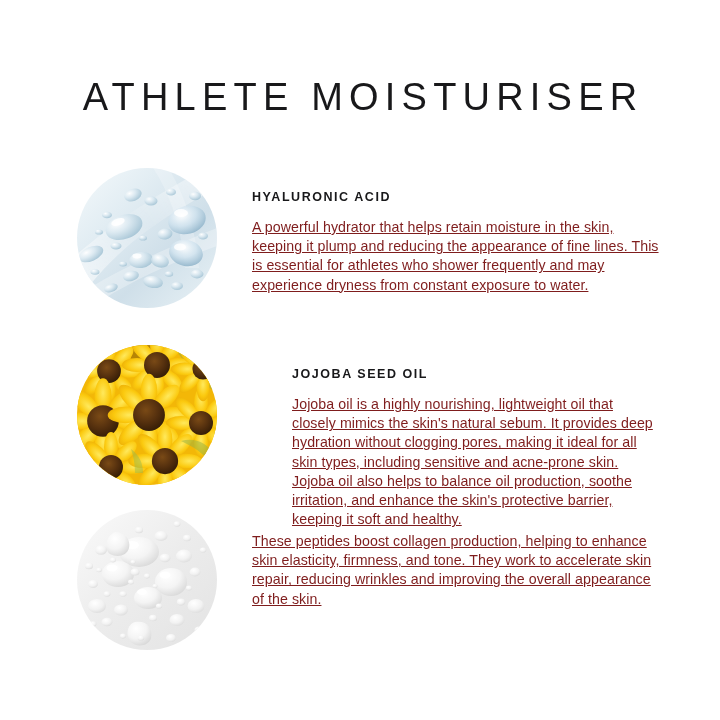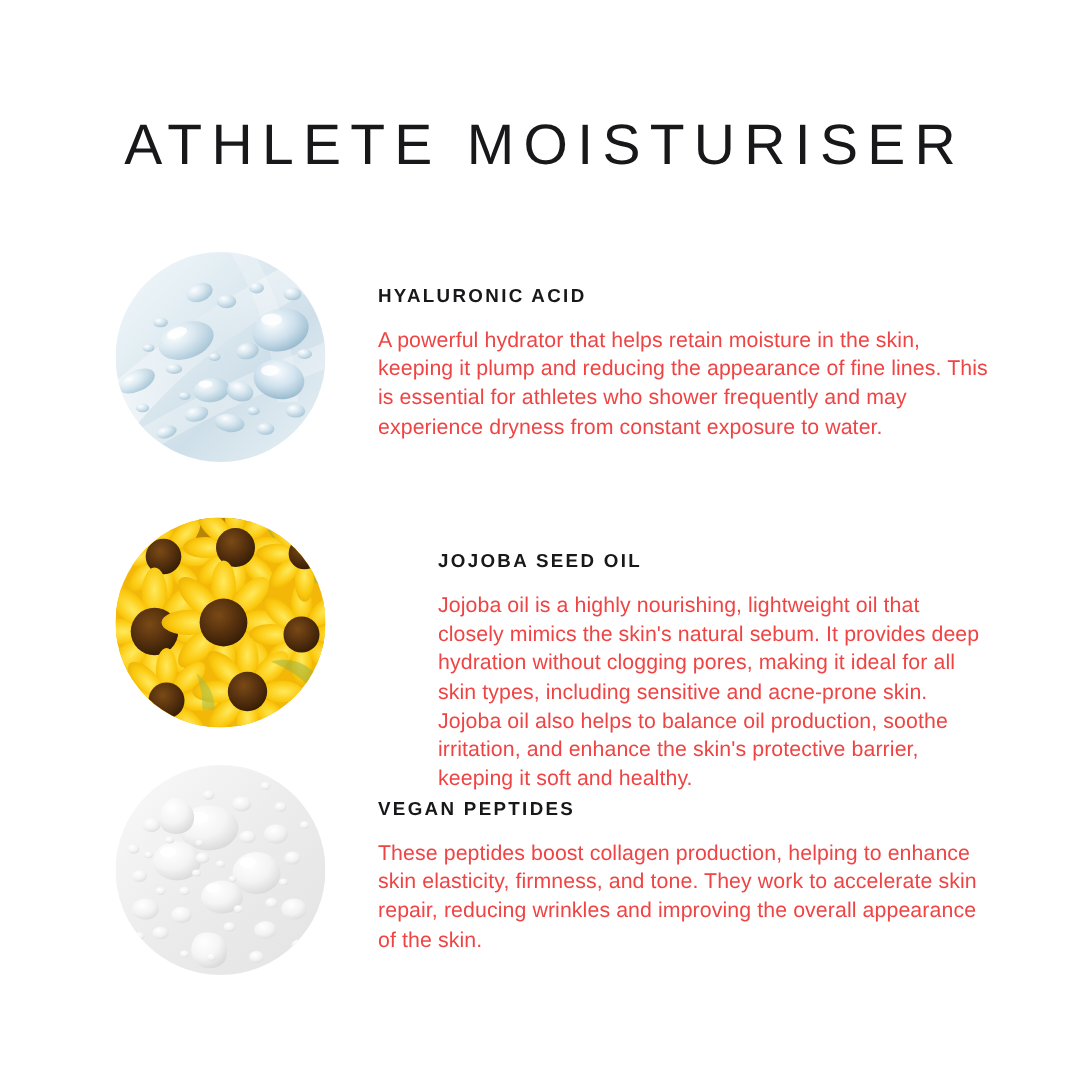--- a/index.html
+++ b/index.html
@@ -79,23 +79,24 @@
     letter-spacing: 1.55px;
     color: #18181a;
     margin: 0 0 13px 0;
     line-height: 15px;
     text-transform: uppercase;
   }
   .ingredient-body {
     font-size: 14.2px;
     font-weight: 400;
     line-height: 19.2px;
-    color: #ef4444;
+    color: #7f1d1d;
     margin: 0;
     letter-spacing: 0.005em;
+    text-decoration: underline;
   }
 </style>
 </head>
 <body>
 
 <div class="page">
 
   <h1 class="page-title">ATHLETE MOISTURISER</h1>
 
   <div class="sections">
@@ -382,19 +383,18 @@
             <ellipse cx="46" cy="126" rx="3" ry="2.4" fill="url(#pdropS)"></ellipse>
             <ellipse cx="126" cy="40" rx="3.2" ry="2.6" fill="url(#pdropS)"></ellipse>
             <ellipse cx="100" cy="14" rx="3.4" ry="2.7" fill="url(#pdropS)"></ellipse>
             <ellipse cx="22" cy="60" rx="2.8" ry="2.2" fill="url(#pdropS)"></ellipse>
             <ellipse cx="78" cy="76" rx="2.6" ry="2.1" fill="url(#pdropS)"></ellipse>
             <ellipse cx="56" cy="52" rx="2.6" ry="2.1" fill="url(#pdropS)"></ellipse>
           </g>
         </svg>
       </div>
       <div class="ingredient-text">
-        <h2 class="ingredient-title">VEGAN PEPTIDES</h2>
         <p class="ingredient-body">These peptides boost collagen production, helping to enhance skin elasticity, firmness, and tone. They work to accelerate skin repair, reducing wrinkles and improving the overall appearance of the skin.</p>
       </div>
     </div>
 
   </div>
 </div>
 
 </body></html>

